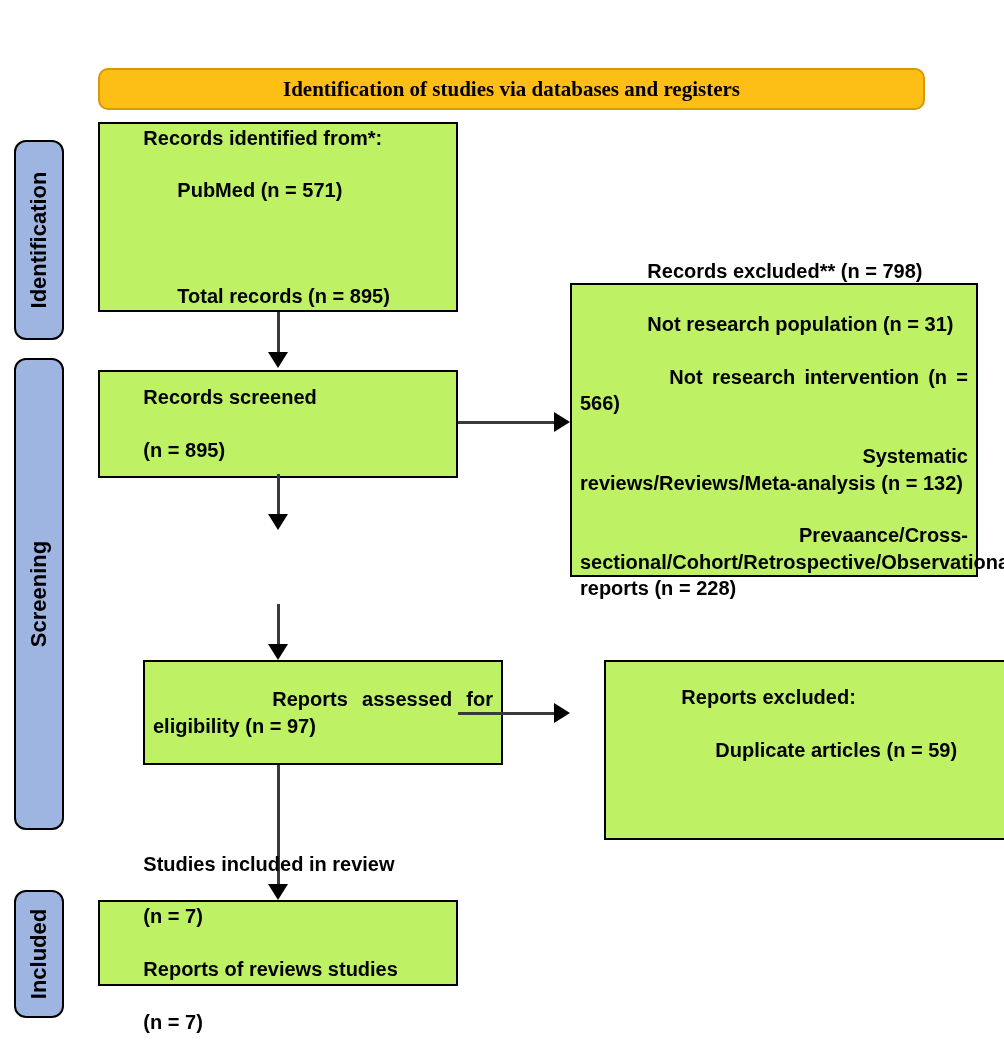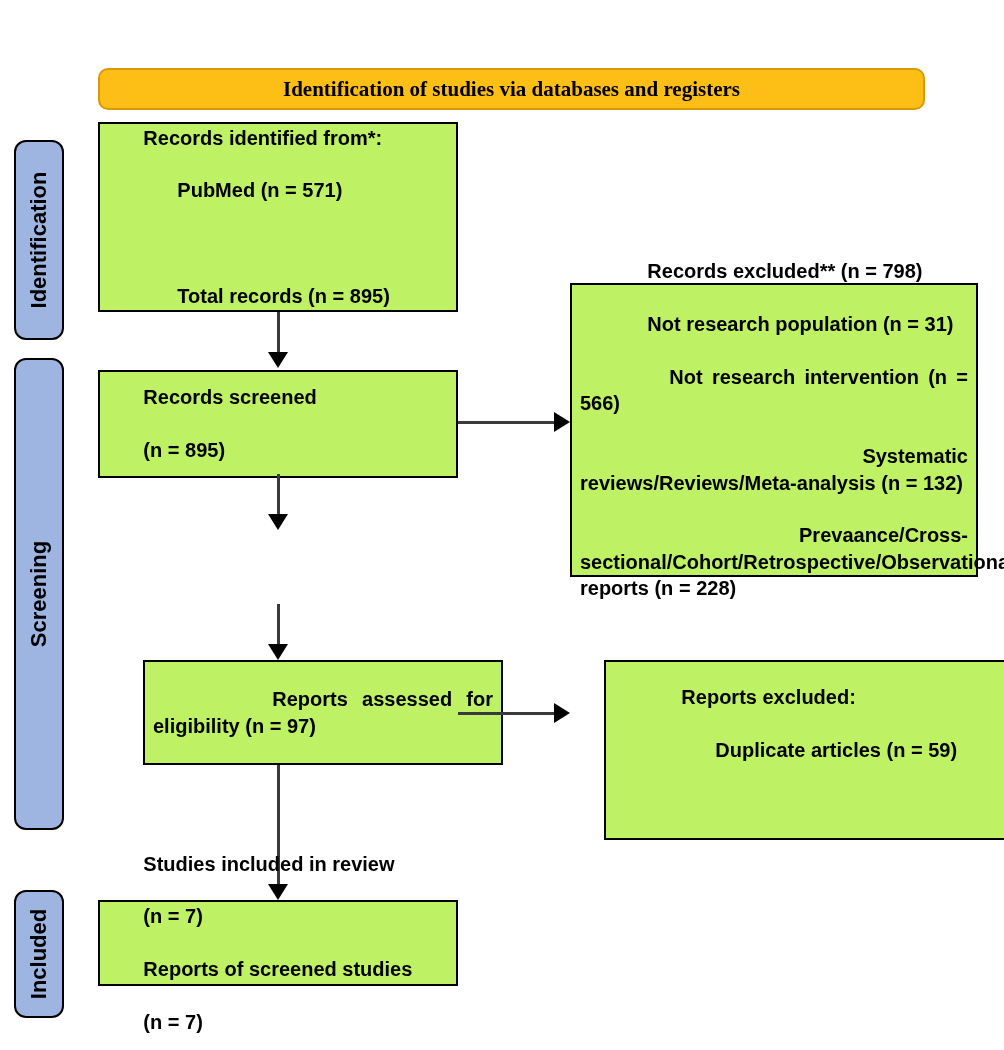--- a/index.html
+++ b/index.html
@@ -189,18 +189,18 @@
     </div>
   </div>
 
   <div class="vline" style="left:277px; top:765px; height:124px;"></div>
   <div class="arrow-down" style="left:268px; top:884px;"></div>
 
   <div class="box" style="left:98px; top:900px; width:360px; height:86px;">
     <div class="box-text">
       <span>Studies included in review</span><br>
       <span>(n = 7)</span><br>
-      <span>Reports of screened studies</span><br>
+      <span>Reports of reviews studies</span><br>
       <span>(n = 7)</span>
     </div>
   </div>
 
 </div>
 
 </body></html>

